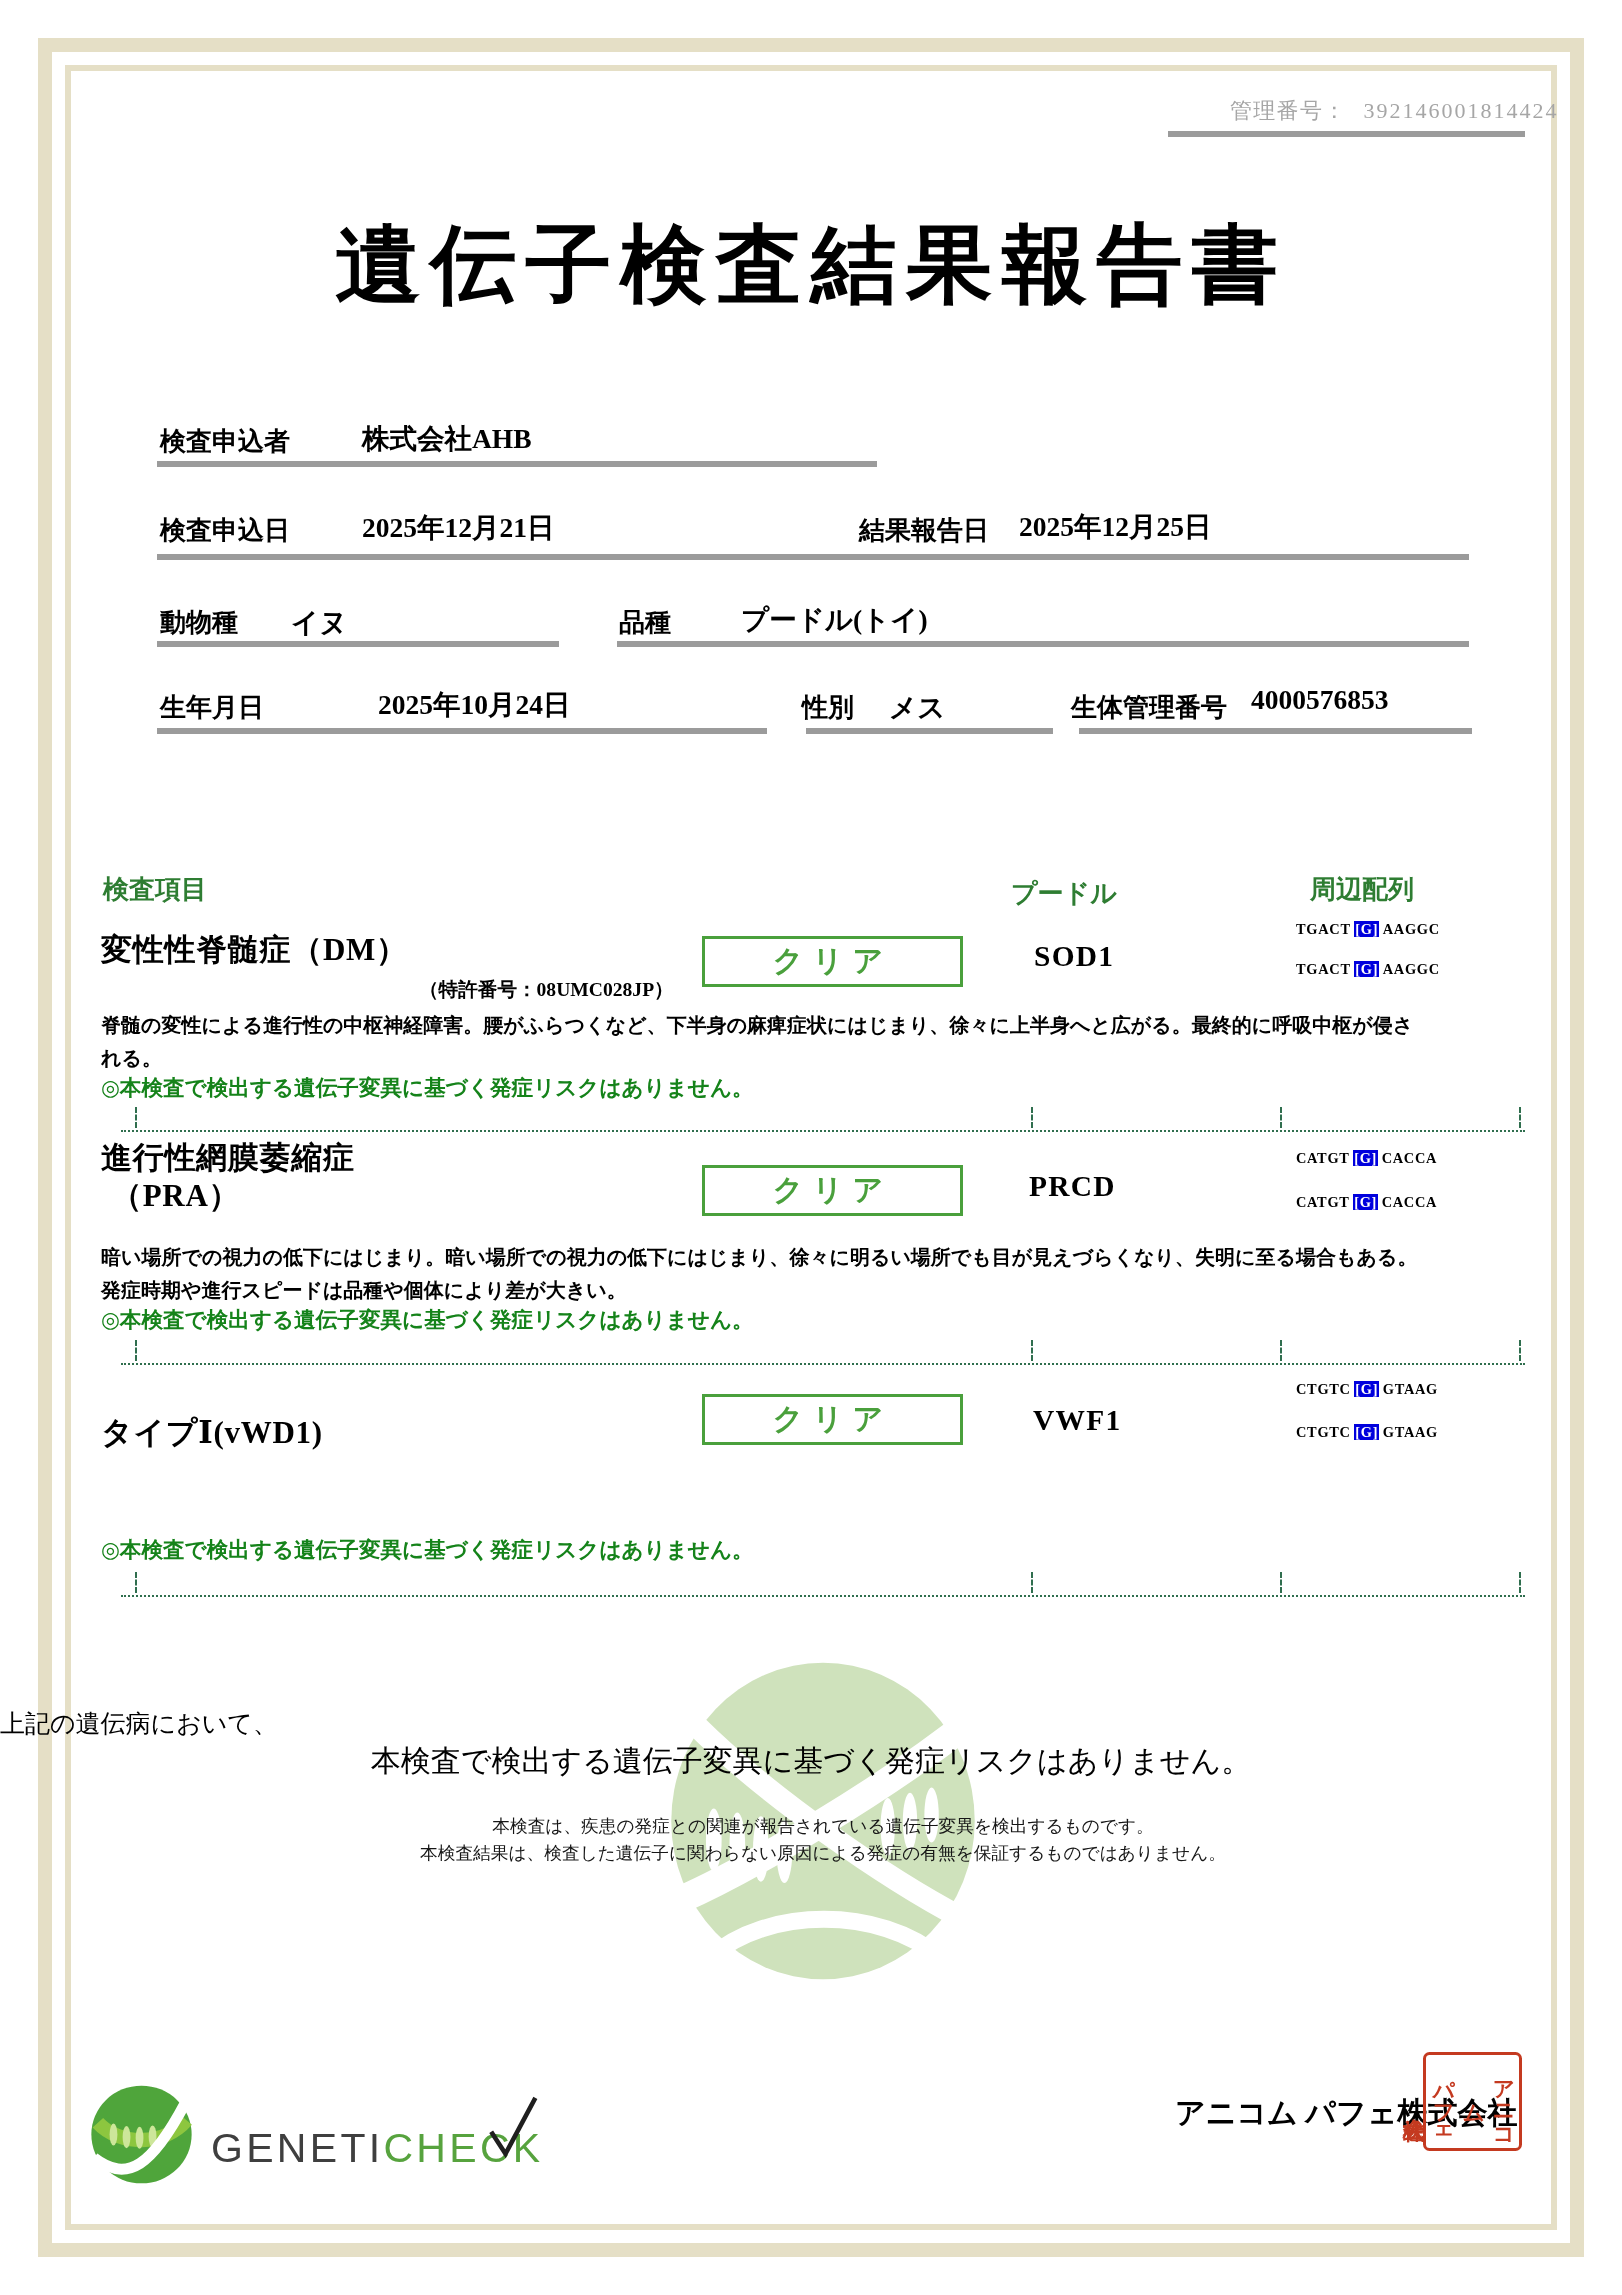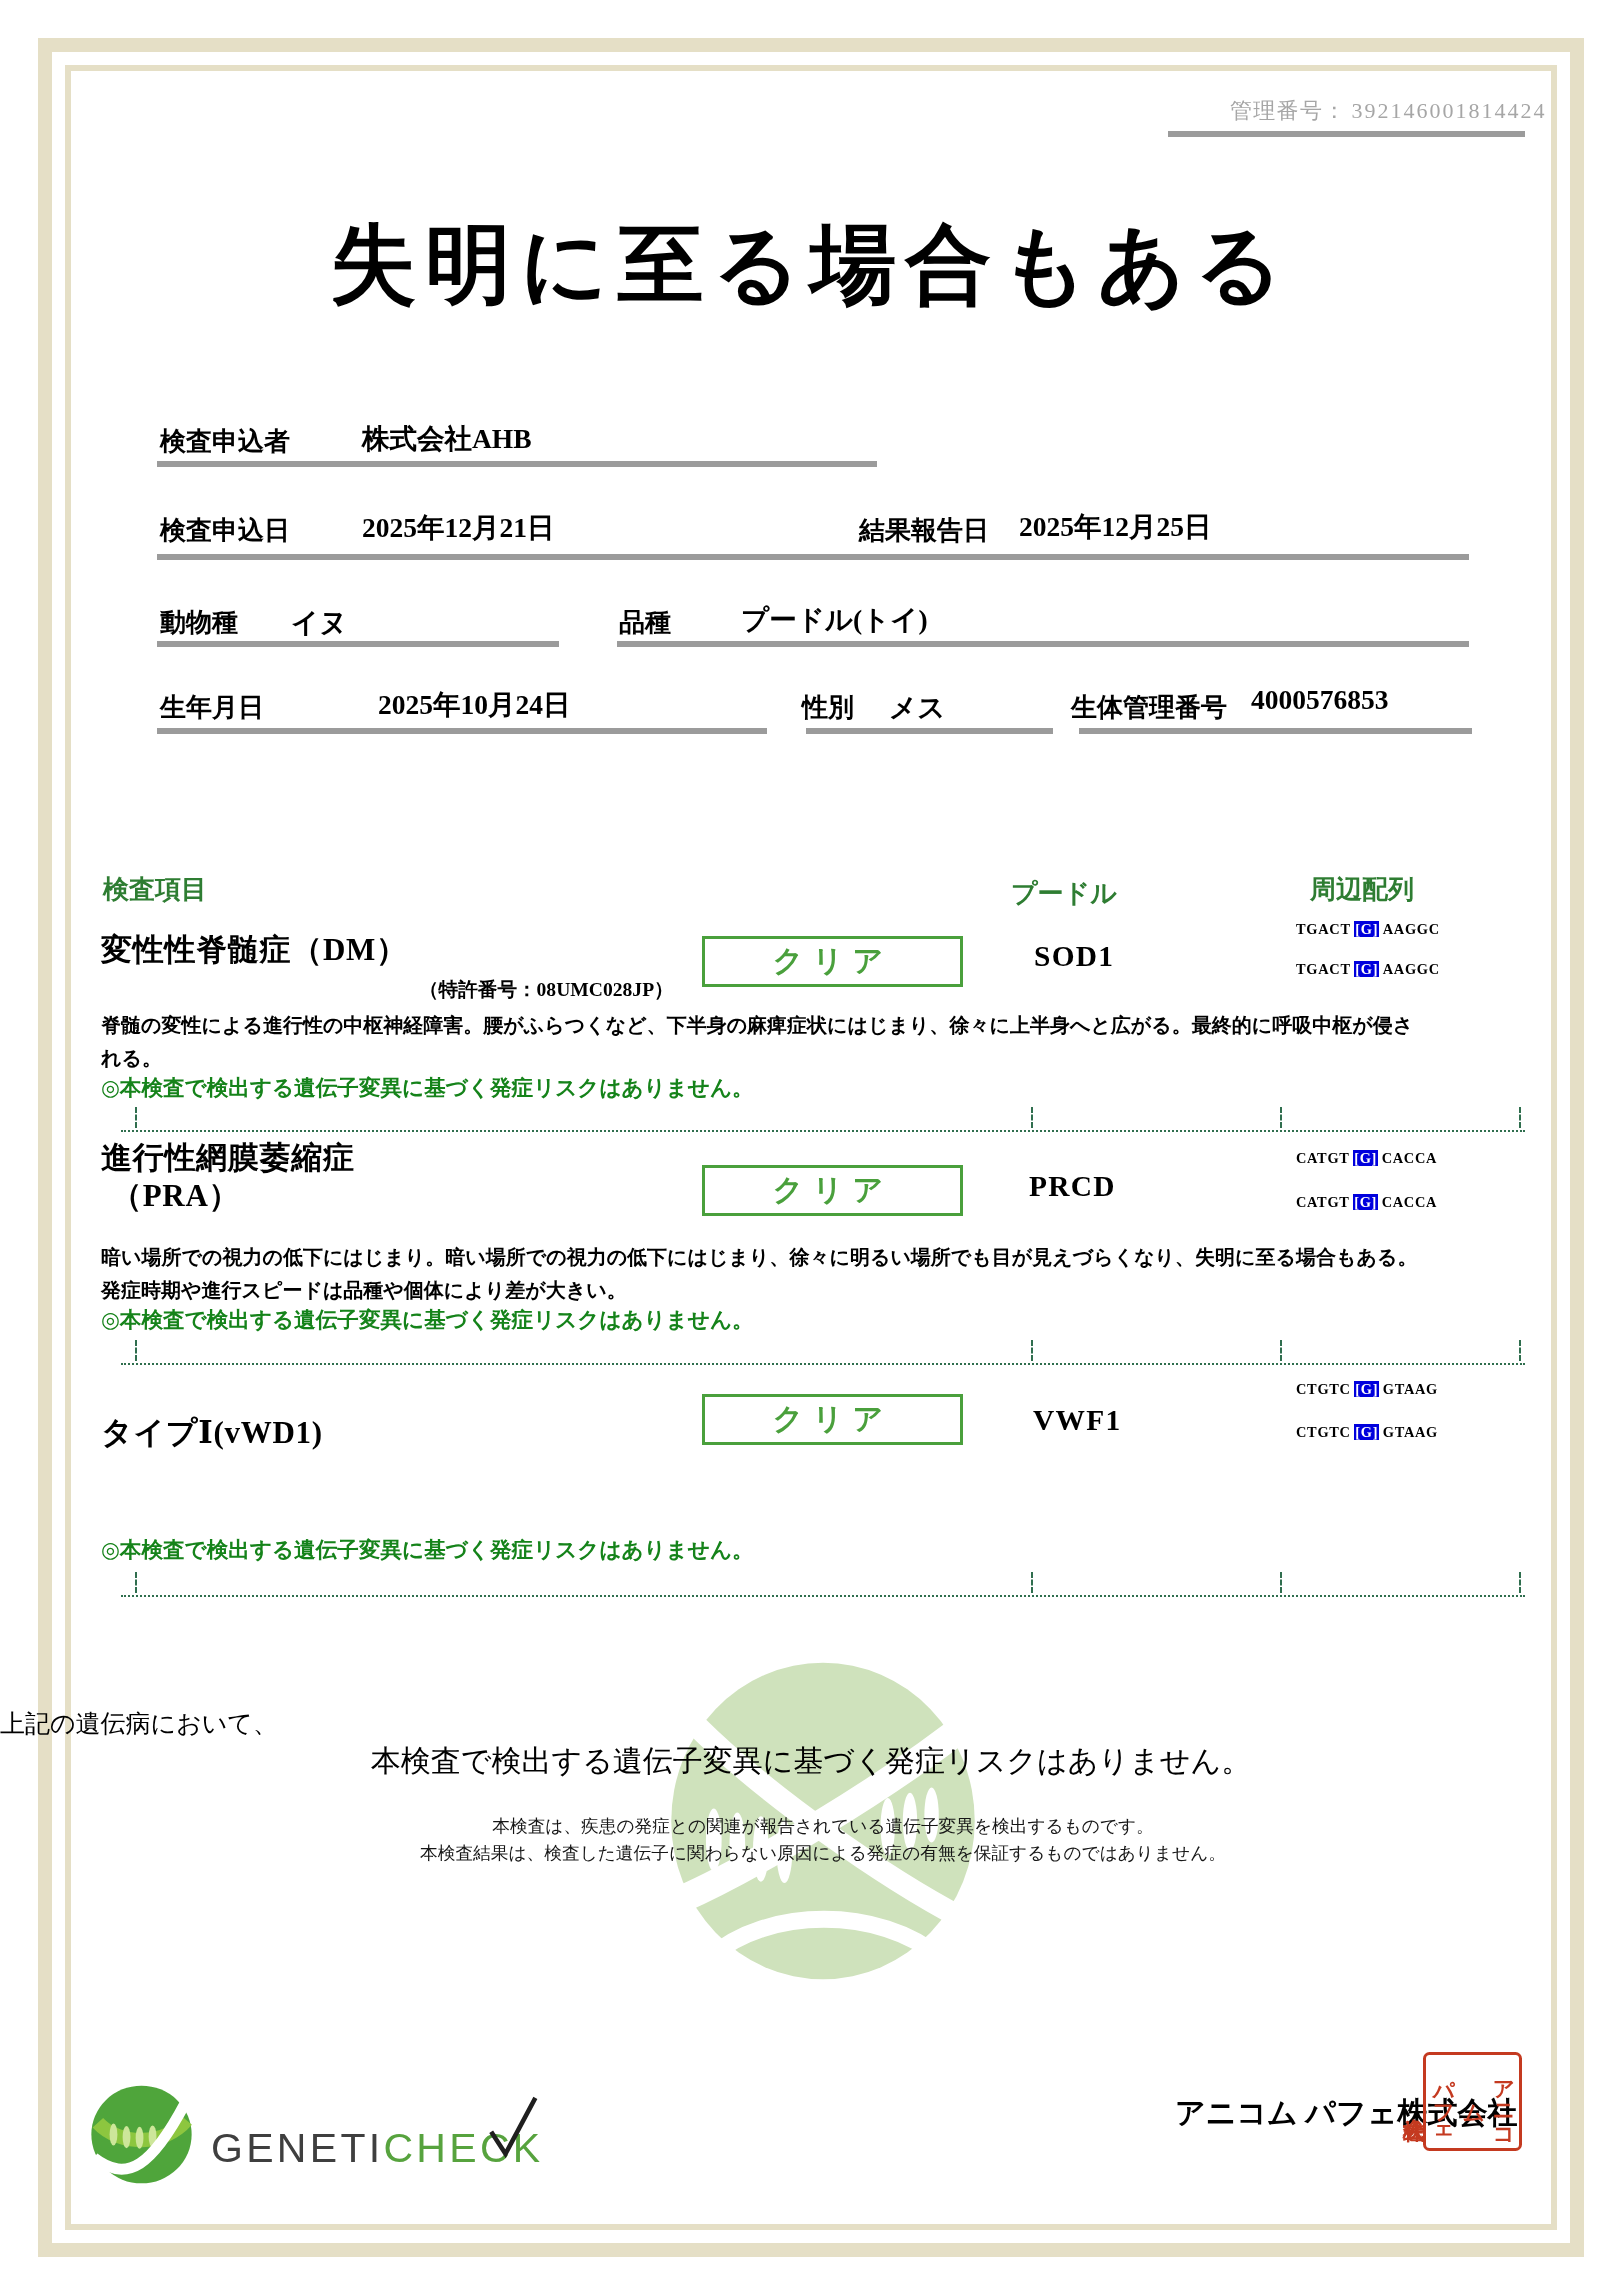--- a/index.html
+++ b/index.html
@@ -3,21 +3,21 @@
 <meta charset="utf-8">
 <style>
   html,body{margin:0;padding:0;background:#ffffff;}
   .page{position:relative;width:1622px;height:2295px;background:#ffffff;overflow:hidden;
         font-family:"Liberation Serif","DejaVu Serif",serif;color:#000;}
   
   .frame-outer{position:absolute;left:38px;top:38px;right:38px;bottom:38px;border:14.4px solid #e5dfc6;}
   .frame-inner{position:absolute;left:65px;top:65px;right:65px;bottom:65px;border:6.5px solid #e5dfc6;}
   
   .mgmt{position:absolute;left:1230px;top:96px;font-size:22px;color:#a6a6a6;letter-spacing:1.3px;white-space:nowrap;}
-  .mgmt .num{margin-left:5px;letter-spacing:2px;}
+  .mgmt .num{margin-left:17px;letter-spacing:2px;}
   .mgmt-bar{position:absolute;left:1168px;top:131px;width:357px;height:5.9px;background:#9b9b9b;}
   
   .title{position:absolute;left:0;top:207px;width:100%;text-align:center;font-size:86px;font-weight:700;letter-spacing:9.2px;white-space:nowrap;}
   
   .flabel{position:absolute;font-size:26px;font-weight:700;white-space:nowrap;}
   .fvalue{position:absolute;font-size:27.5px;font-weight:700;white-space:nowrap;}
   .u-bar{position:absolute;height:5.9px;background:#9b9b9b;}
   
   .thead{position:absolute;font-size:26px;font-weight:700;color:#2e7d32;white-space:nowrap;}
   
@@ -60,21 +60,21 @@
 
 <div class="page">
   <div class="frame-outer"></div>
   <div class="frame-inner"></div>
 
   <div class="mgmt">
     <span>管理番号：</span><span class="num">392146001814424</span>
   </div>
   <div class="mgmt-bar"></div>
 
-  <div class="title">失明に至る場合もある</div>
+  <div class="title">遺伝子検査結果報告書</div>
 
   <div class="flabel" style="left:160px;top:424px">検査申込者</div>
   <div class="fvalue" style="left:362px;top:421px">株式会社AHB</div>
   <div class="u-bar" style="left:157px;top:461px;width:720px"></div>
 
   <div class="flabel" style="left:160px;top:513px">検査申込日</div>
   <div class="fvalue" style="left:362px;top:510px">2025年12月21日</div>
   <div class="u-bar" style="left:157px;top:554px;width:720px"></div>
   <div class="flabel" style="left:859px;top:513px">結果報告日</div>
   <div class="fvalue" style="left:1019px;top:509px">2025年12月25日</div>

